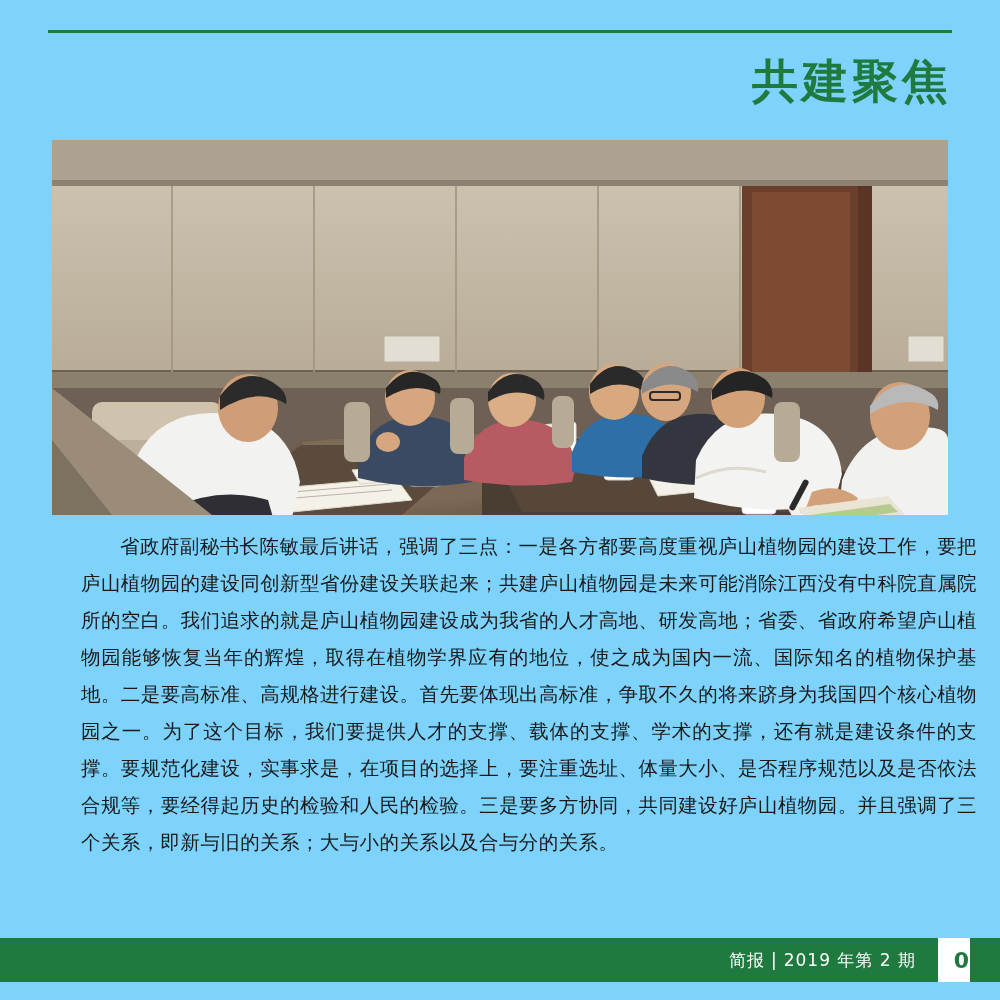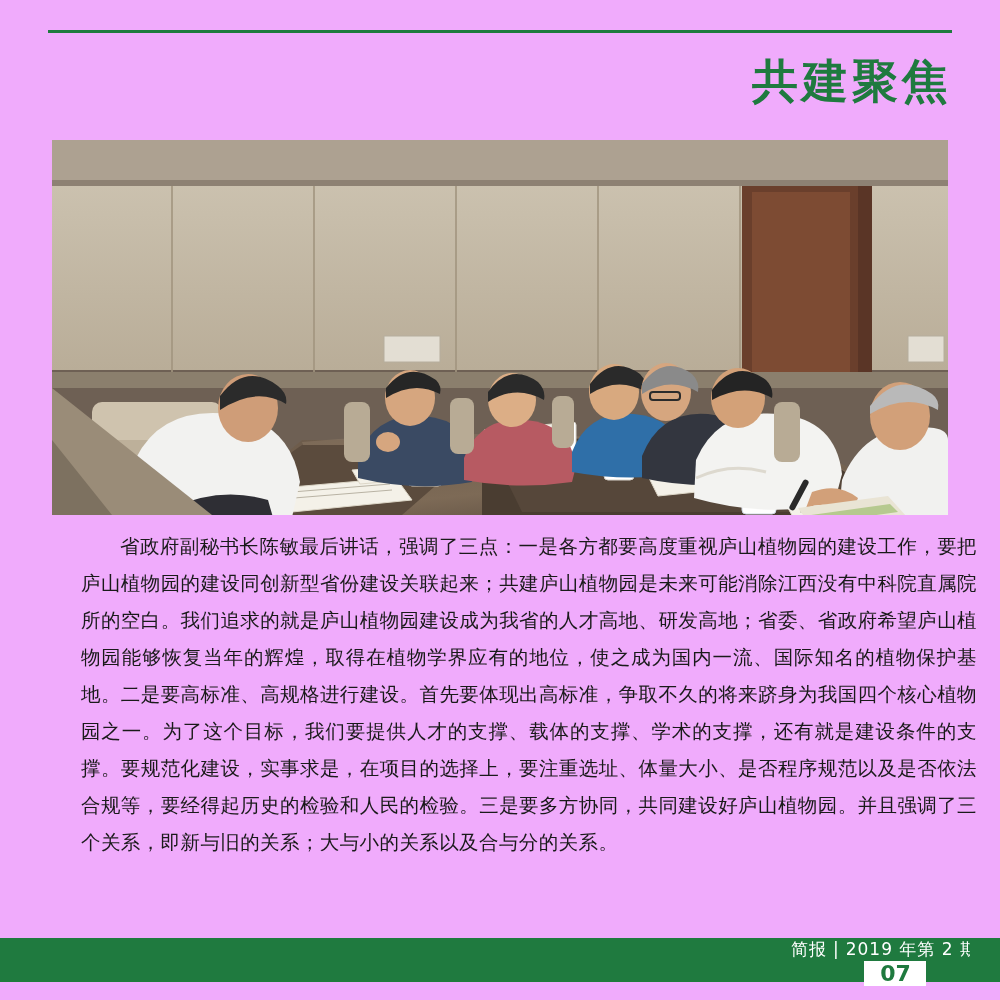--- a/index.html
+++ b/index.html
@@ -4,21 +4,21 @@
 <style>
   html, body {
     margin: 0;
     padding: 0;
     background: #ffffff;
   }
   .page {
     position: relative;
     width: 1000px;
     height: 1000px;
-    background: #f0abfc;
+    background: #7dd3fc;
     font-family: "Liberation Serif", serif;
     overflow: hidden;
   }
   
   .top-rule {
     position: absolute;
     left: 48px;
     top: 30px;
     width: 904px;
     height: 3px;
@@ -71,21 +71,20 @@
     height: 44px;
     background: #1f7a3f;
   }
   .footer-inner {
     position: absolute;
     right: 0;
     top: 0;
     height: 44px;
     display: flex;
     align-items: center;
-    flex-direction: column;
   }
   .footer-text {
     color: #ffffff;
     font-family: "DejaVu Sans", sans-serif;
     font-size: 17px;
     letter-spacing: 1px;
     padding-right: 22px;
   }
   .footer-sep {
     color: #ffffff;

